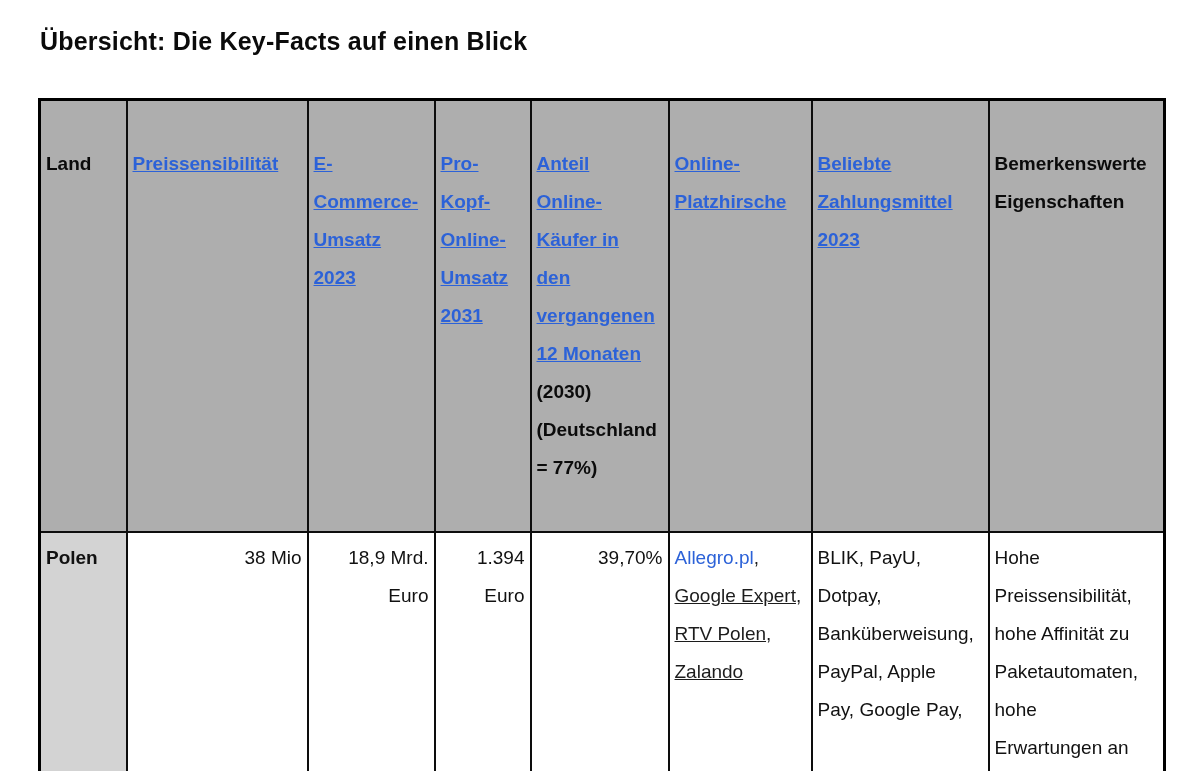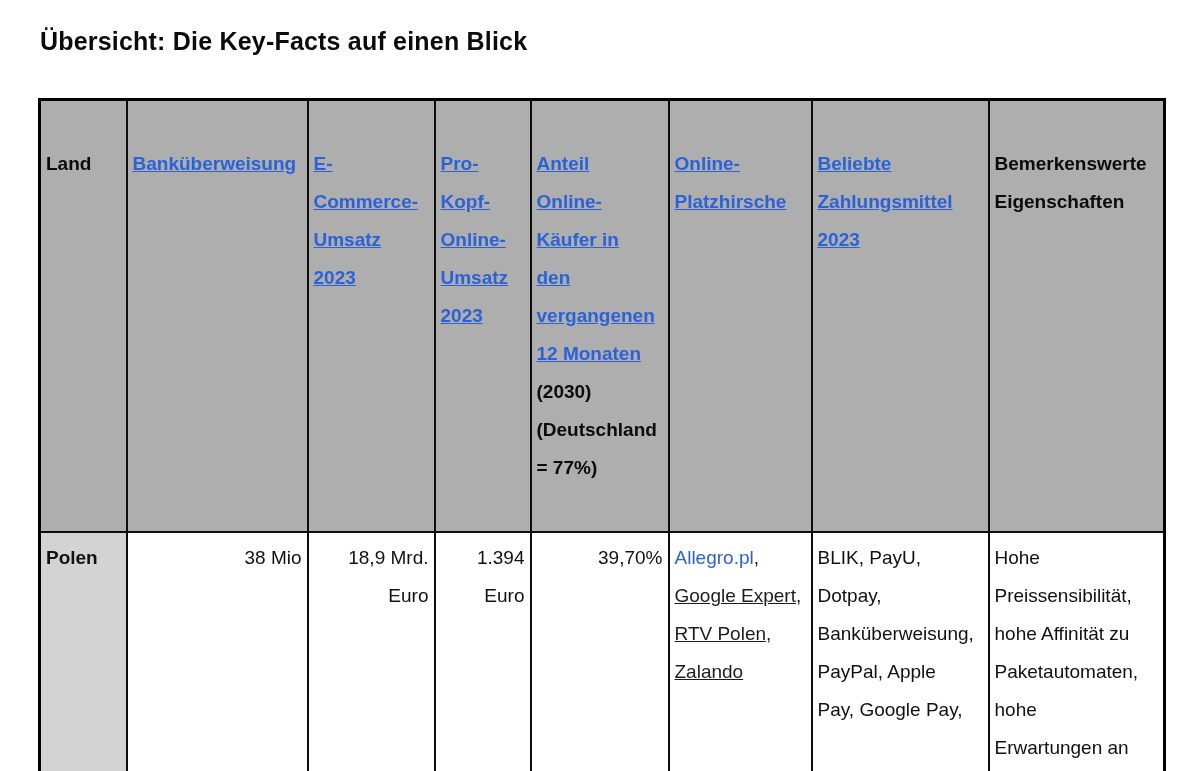--- a/index.html
+++ b/index.html
@@ -96,36 +96,36 @@
     </colgroup>
 
     <thead>
       <tr>
 
         <th>
           <span>Land</span>
         </th>
 
         <th>
-          <a class="hdr-link">Banküberweisung</a>
+          <a class="hdr-link">Preissensibilität</a>
         </th>
 
         <th>
           <a class="hdr-link">E-
 Commerce-
 Umsatz
 2023</a>
         </th>
 
         <th>
           <a class="hdr-link">Pro-
 Kopf-
 Online-
 Umsatz
-2023</a>
+2031</a>
         </th>
 
         <th>
           <a class="hdr-link">Anteil
 Online-
 Käufer in
 den
 vergangenen
 12 Monaten</a>
           <span class="hdr-note">(2030)

